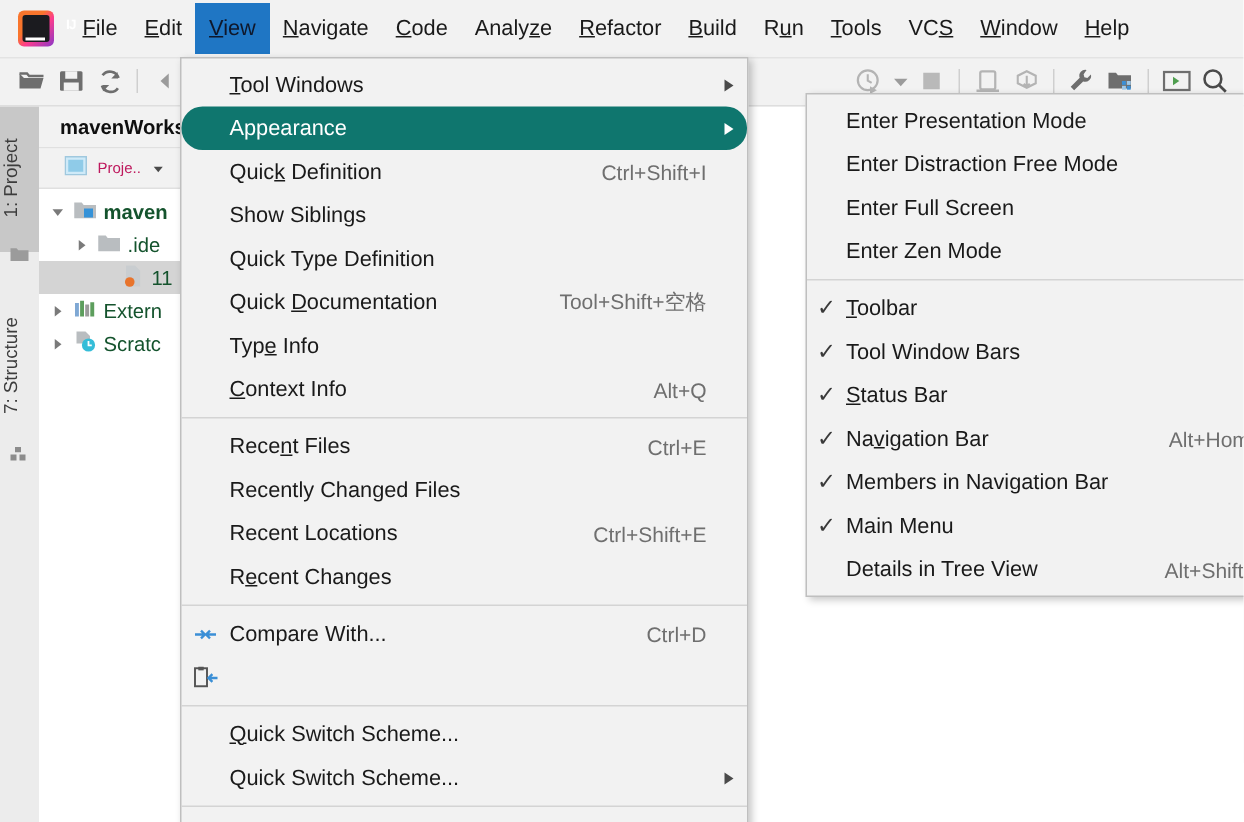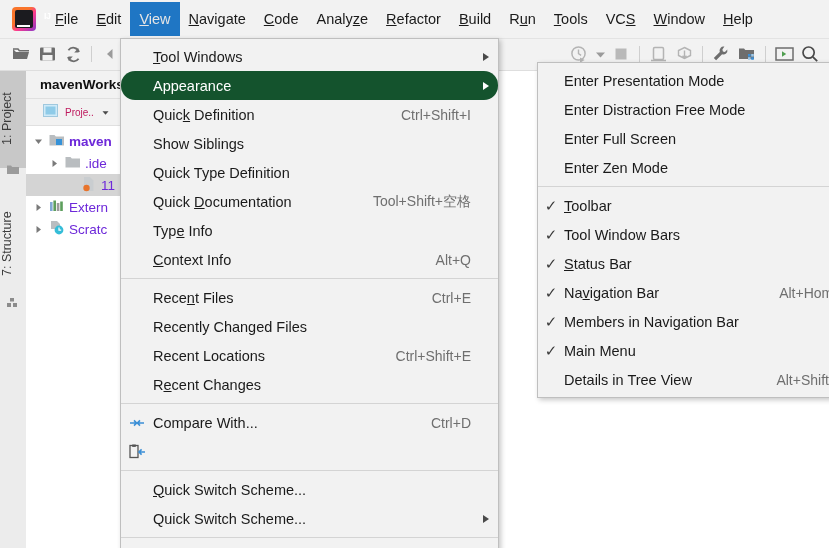--- a/index.html
+++ b/index.html
@@ -52,21 +52,21 @@
   }
   .menu-top {
     padding: 4px 9px;
     font-size: 14.5px;
     color: #1a1a1a;
     white-space: nowrap;
     cursor: default;
   }
   .menu-top.active {
     background: #1f76c4;
-    color: #e5e5e5;
+    color: #0f172a;
     padding-top: 9px; padding-bottom: 9px;
   }
   .mn { text-decoration: underline; }
 
   
   #toolbar {
     position: absolute; top: 38px; left: 0; right: 0; height: 32px;
     background: #f2f2f2;
     display: flex; align-items: center;
     border-bottom: 1px solid #dedede;
@@ -115,21 +115,21 @@
     border-bottom: 1px solid #e0e0e0;
   }
   #proj-header .pv-label { font-size: 10px; color: #be185d; }
   .tree { padding-top: 4px; font-size: 13.5px; }
   .tree-row {
     display: flex; align-items: center; height: 22px;
     padding-left: 6px; gap: 4px; white-space: nowrap;
   }
   .tree-row.sel { background: #d4d4d4; }
   .tw { width: 13px; flex: none; display: flex; align-items: center; justify-content: center; }
-  .tree-label { color: #6d28d9; }
+  .tree-label { color: #14532d; }
   .tree-label.bold { font-weight: bold; }
 
   
   #editor {
     position: absolute; top: 70px; left: 236px; right: 0; bottom: 0;
     background: #ffffff;
   }
 
   
   .popup {
@@ -143,21 +143,21 @@
   #view-menu { left: 120px; top: 38px; width: 377px; }
   #appearance-menu { left: 498px; top: 62px; width: 330px; margin-left: 39px; }
 
   .mi {
     display: flex; align-items: center;
     height: 29px; position: relative;
     padding: 0 9px 0 0;
     white-space: nowrap;
     cursor: default;
   }
-  .mi.highlight { background: #14532d; border-radius: 14px; }
+  .mi.highlight { background: #0f766e; border-radius: 14px; }
   .mi.highlight .mi-label, .mi.highlight .mi-accel { color: #ffffff; }
   .mi.highlight .arrow { border-left-color: #ffffff; }
 
   .mi-gutter {
     width: 32px; flex: none;
     display: flex; align-items: center; justify-content: center;
   }
   #appearance-menu .mi-gutter { width: 26px; }
   .mi-label { flex: 1 1 auto; font-size: 14.5px; color: #1a1a1a; }
   .mi-accel { font-size: 14px; color: #6f6f6f; padding-left: 24px; }

